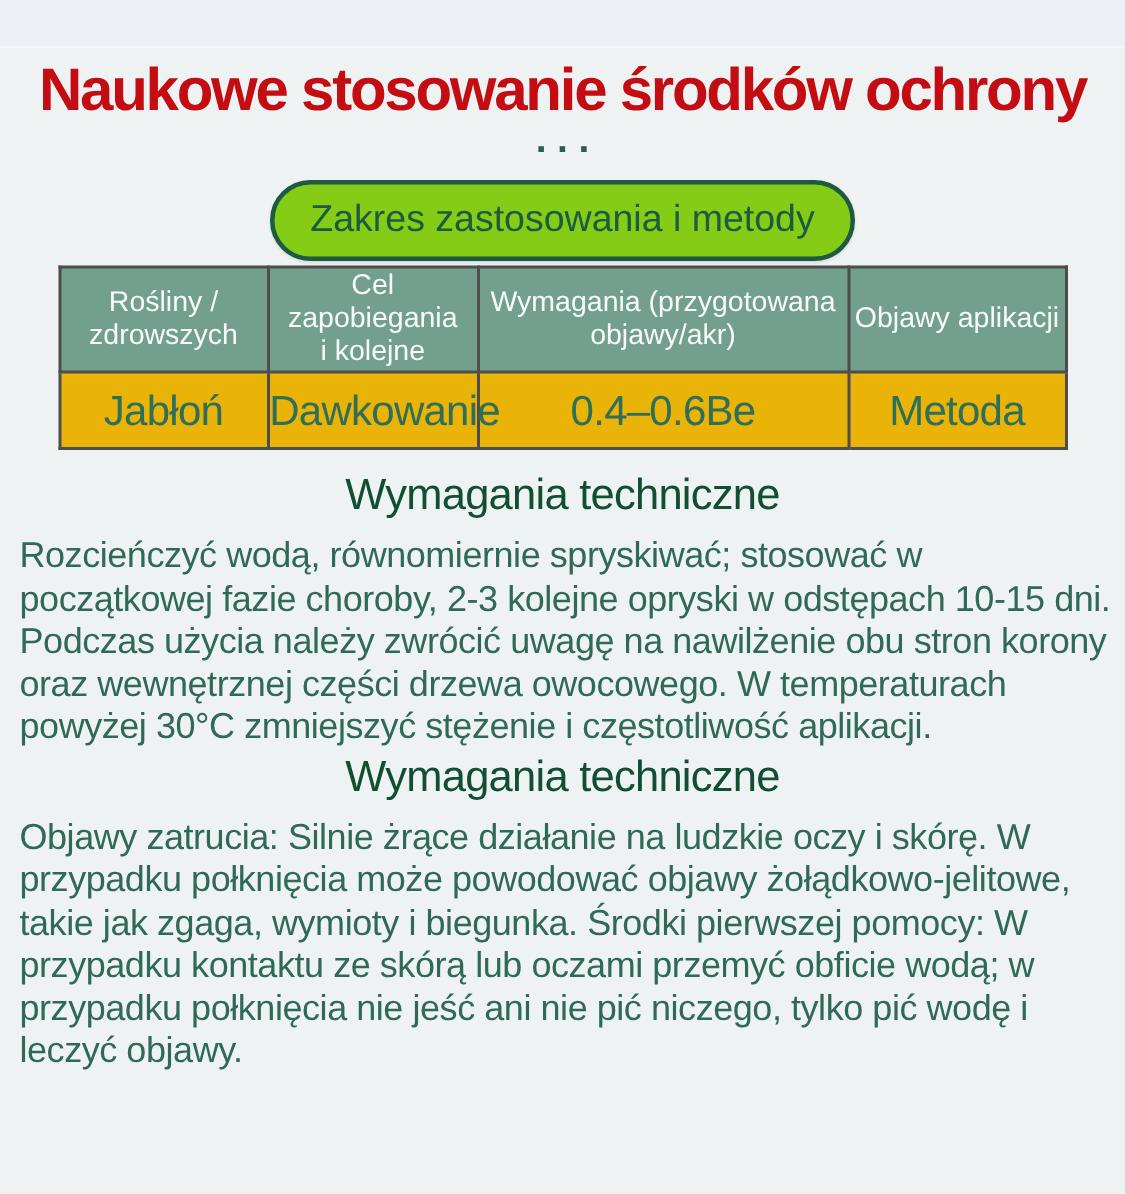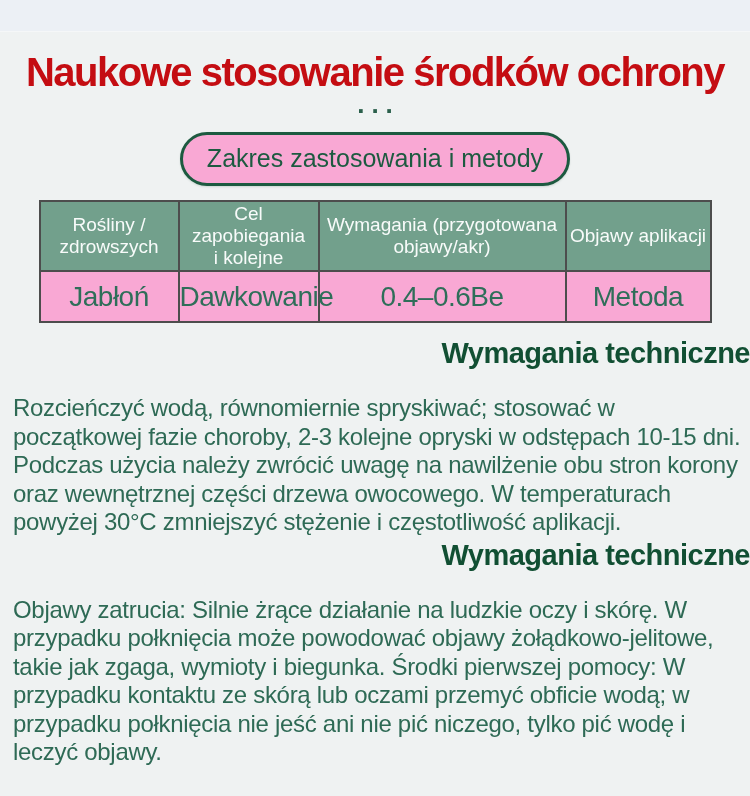--- a/index.html
+++ b/index.html
@@ -14,21 +14,21 @@
     font-family: "Liberation Sans", sans-serif;
     position: relative;
   }
   .top-band {
     width: 750px;
     height: 31px;
     background: #ecf0f5;
     border-bottom: 1px solid #f5f7f8;
   }
   .main-title {
-    margin-top: 16px;
+    margin-top: 4px;
     text-align: center;
     color: #c40d12;
     font-weight: bold;
     font-size: 40px;
     line-height: 48px;
     letter-spacing: -1.5px;
   }
   .ellipsis {
     display: block;
     text-align: center;
@@ -43,79 +43,79 @@
   }
   .badge-row {
     text-align: center;
     margin-top: 8px;
     height: 56px;
   }
   .badge {
     display: inline-block;
     border: 3px solid #1d5a40;
     border-radius: 30px;
-    background: #f9a8d4;
+    background: #84cc16;
     color: #1d5a40;
     font-size: 25px;
     line-height: 25px;
     padding: 11px 24px 12px 24px;
     box-shadow: 0 1px 2px rgba(30,70,50,0.15);
   }
   table.app-table {
     border-collapse: collapse;
-    margin: 12px auto 0 auto;
+    margin: 1px auto 0 auto;
     table-layout: fixed;
     width: 673px;
   }
   table.app-table th, table.app-table td {
     border: 2px solid #4d4d4d;
     text-align: center;
     vertical-align: middle;
     overflow: visible;
   }
   table.app-table th {
     background: #72a08c;
     color: #f8fbfa;
     font-weight: normal;
     font-size: 19px;
     line-height: 22px;
     height: 44px;
     padding: 1px 2px;
   }
   table.app-table td {
-    background: #f9a8d4;
+    background: #eab308;
     color: #2f6e59;
     font-size: 28px;
     letter-spacing: -0.5px;
     height: 49px;
     padding: 0;
     white-space: nowrap;
   }
   .col1 { width: 139px; }
   .col2 { width: 140px; }
   .col3 { width: 247px; }
   .col4 { width: 145px; }
   .section-heading {
-    text-align: right;
+    text-align: center;
     color: #114f33;
-    font-weight: bold;
+    font-weight: normal;
     font-size: 29px;
     line-height: 34px;
     margin-top: 13px;
     letter-spacing: -0.5px;
   }
   .section-heading.second {
     margin-top: 1px;
   }
   .section-body {
     color: #2e6a55;
     font-size: 24px;
     line-height: 28.5px;
     padding: 0 6px 0 13px;
-    margin-top: 24px;
+    margin-top: 10px;
     letter-spacing: -0.3px;
   }
 </style>
 </head>
 <body>
 
 <div class="top-band"></div>
 
 <div class="main-title">
   <div>Naukowe stosowanie środków ochrony</div>

